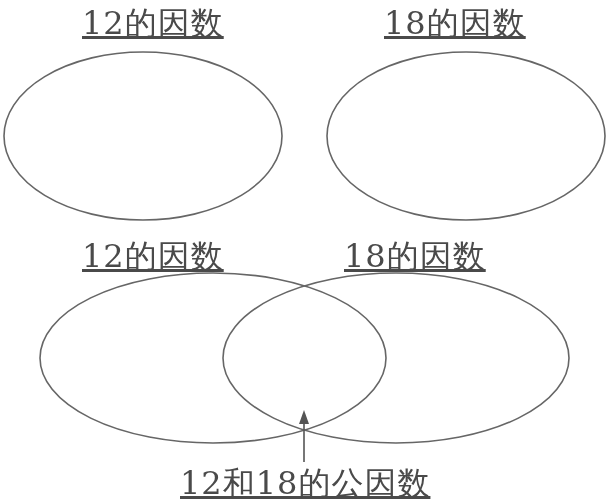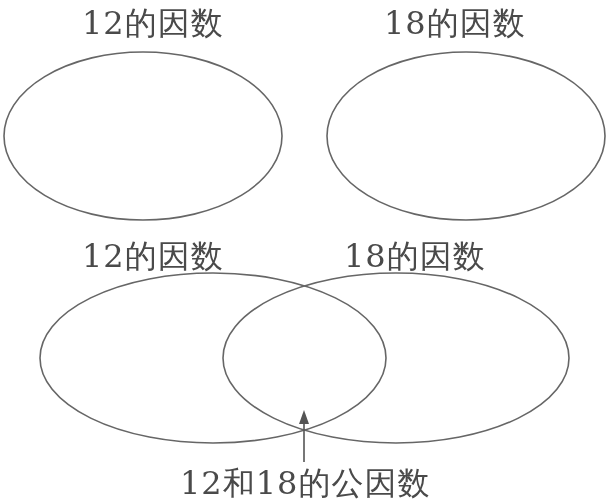--- a/index.html
+++ b/index.html
@@ -1,18 +1,18 @@
 <!DOCTYPE html>
 <html><head>
 <meta charset="utf-8">
 <style>
   html, body { margin:0; padding:0; background:#ffffff; }
   body { width:607px; height:503px; position:relative; overflow:hidden;
          font-family: "DejaVu Serif", "Liberation Serif", serif; color:#444; }
-  .label { position:absolute; font-size:32px; color:#4a4a4a; white-space:nowrap; letter-spacing:1px; }
+  .label { position:absolute; font-size:32px; color:#4a4a4a; white-space:nowrap; letter-spacing:1px;text-decoration:underline; }
   svg { position:absolute; left:0; top:0; }
 </style>
 </head>
 <body>
 
 <svg width="607" height="503" viewBox="0 0 607 503">
   <ellipse cx="143" cy="136" rx="139" ry="84" fill="none" stroke="#666" stroke-width="1.6"></ellipse>
   <ellipse cx="466" cy="136" rx="139" ry="84" fill="none" stroke="#666" stroke-width="1.6"></ellipse>
   <ellipse cx="213" cy="358" rx="173" ry="85" fill="none" stroke="#666" stroke-width="1.6"></ellipse>
   <ellipse cx="396" cy="358" rx="173" ry="85" fill="none" stroke="#666" stroke-width="1.6"></ellipse>

